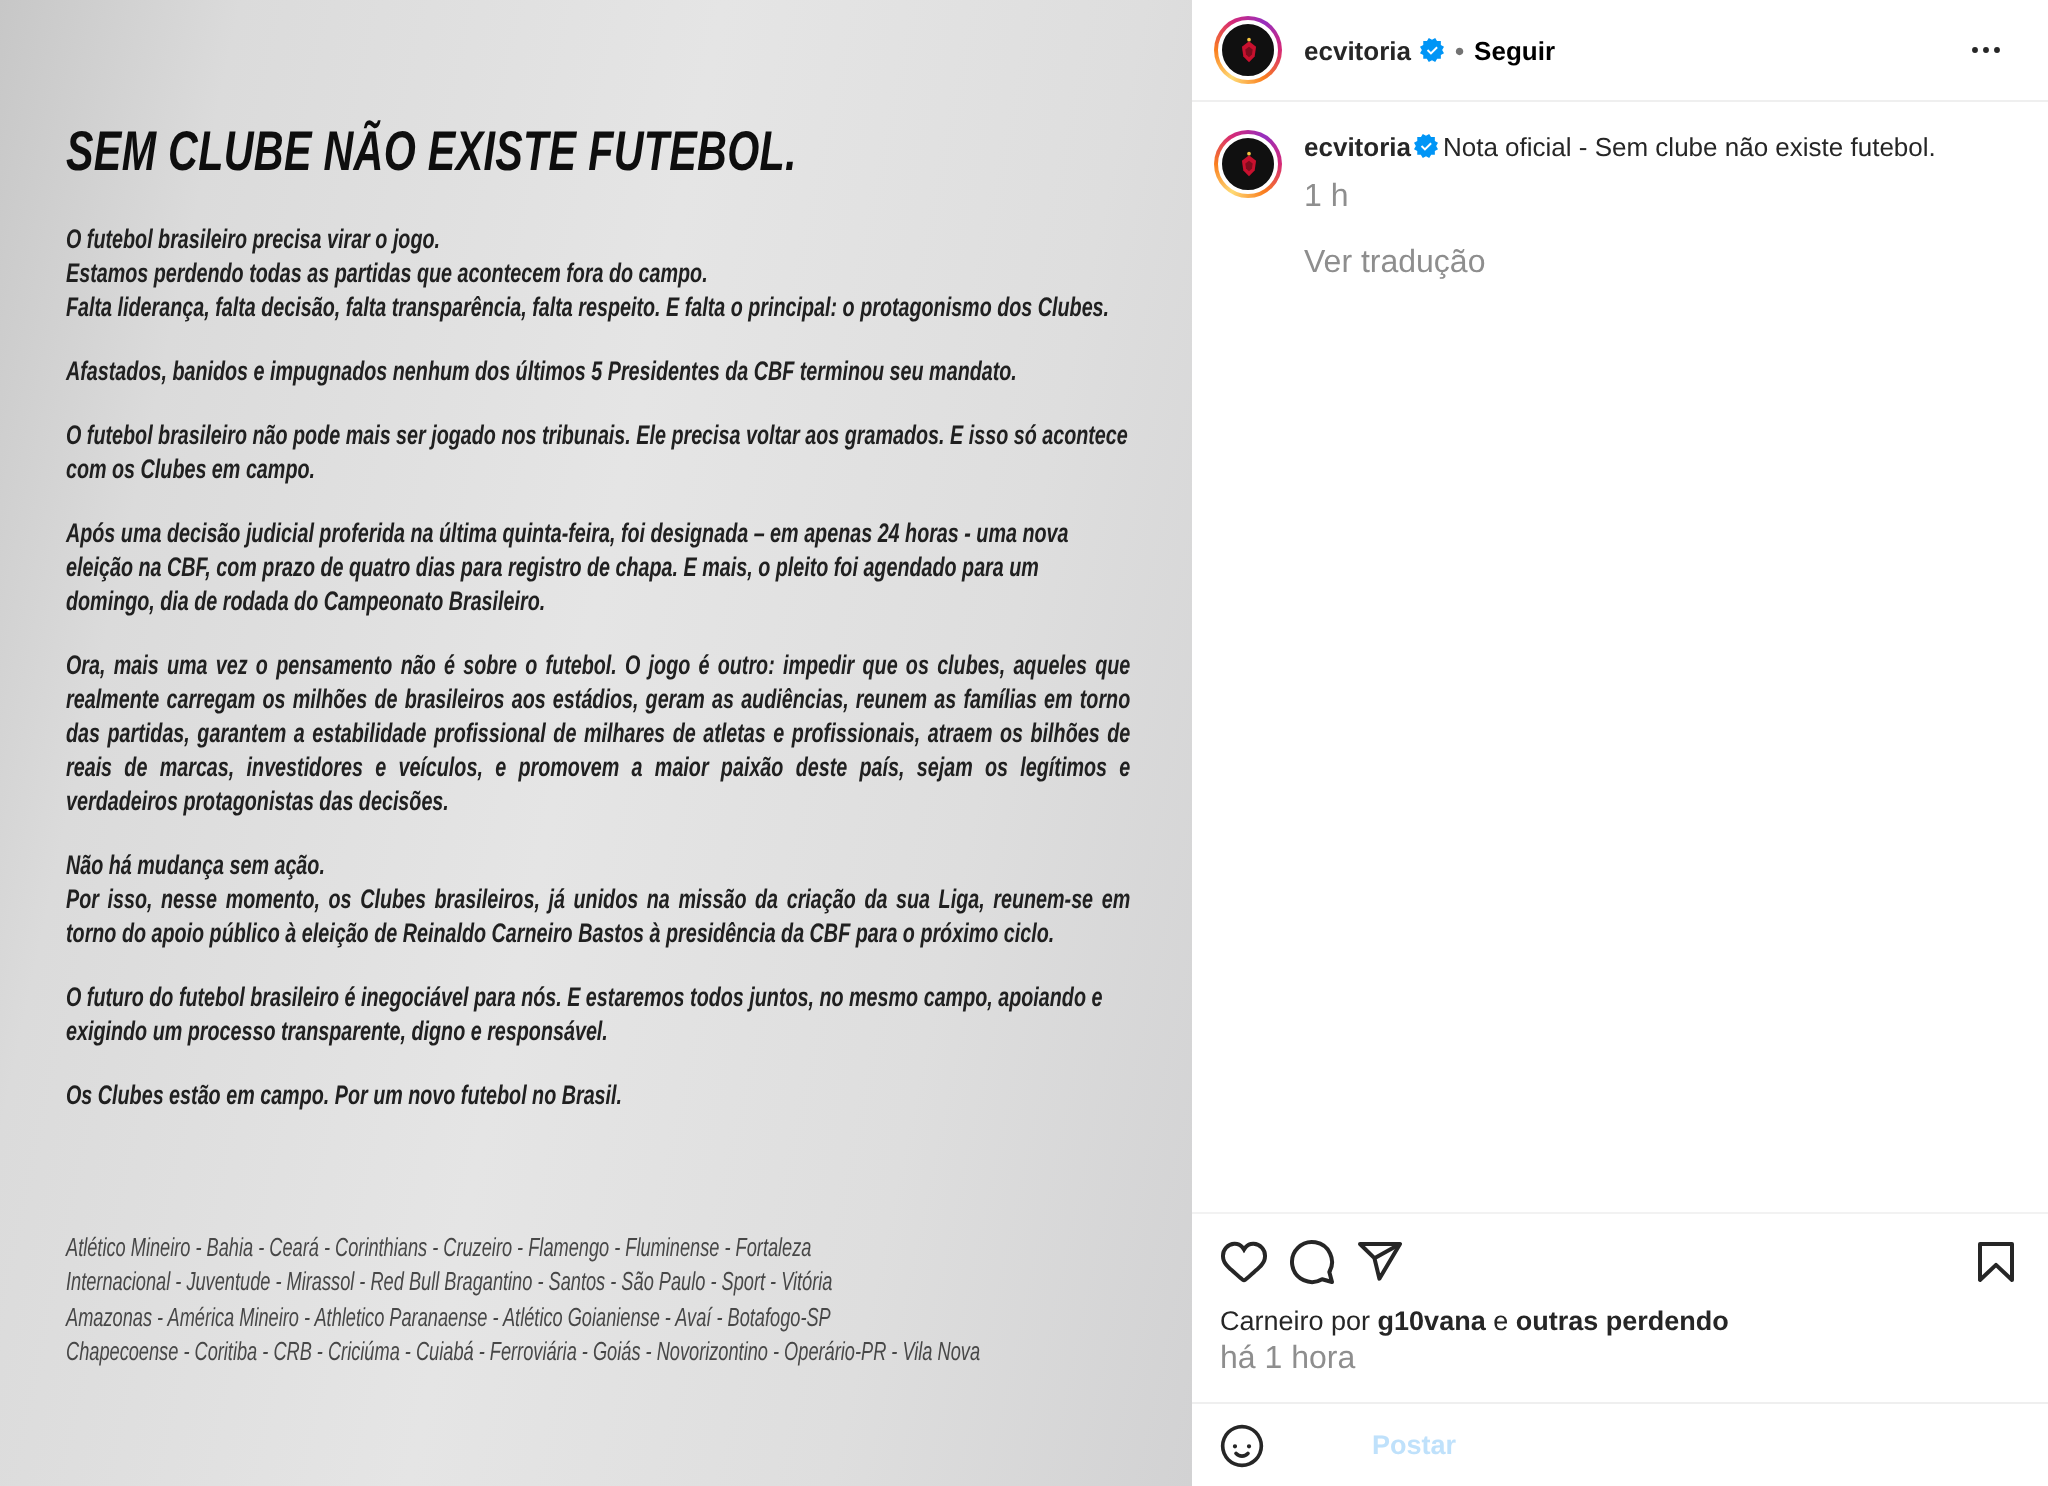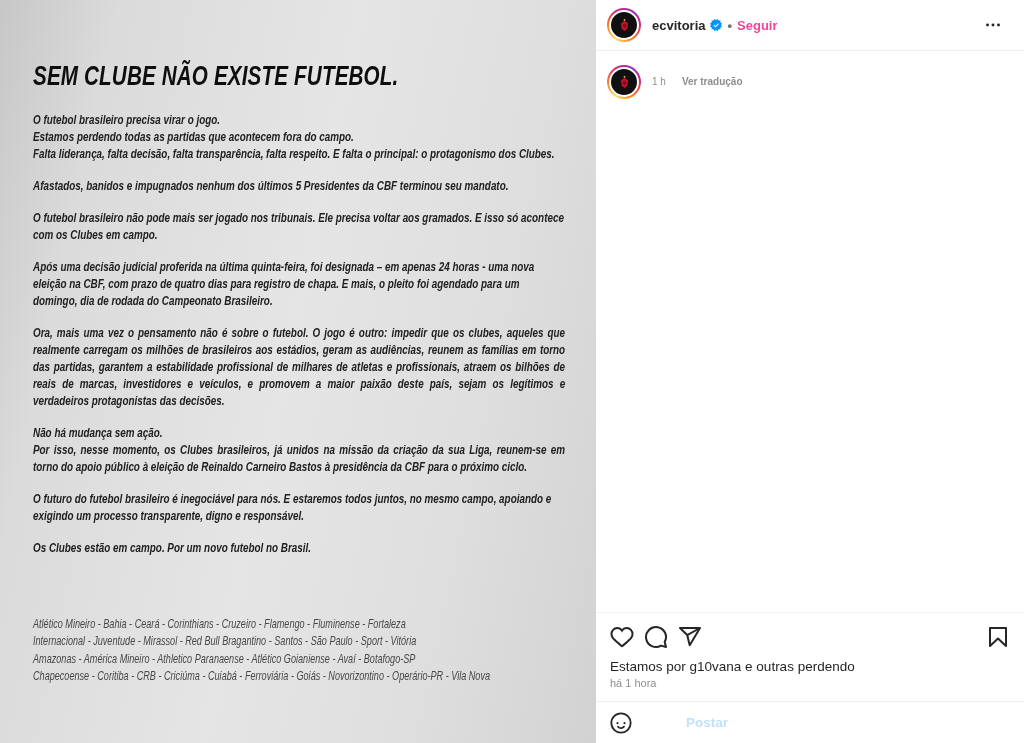--- a/index.html
+++ b/index.html
@@ -20,35 +20,35 @@
   .clubs p { margin:0; font-size:13px; line-height:17.4px; font-weight:400; color:#474747; white-space:nowrap; }
   
   .panel { position:absolute; left:596px; top:0; width:428px; height:743px; background:#fff; display:flex; flex-direction:column; box-sizing:border-box; }
   .panel-header { flex:0 0 auto; height:51px; display:flex; align-items:center; padding:0 16px 0 11px; border-bottom:1px solid #efefef; box-sizing:border-box; }
   .avatar { flex:0 0 auto; width:34px; height:34px; border-radius:50%; padding:2px; box-sizing:border-box; cursor:pointer;
     background:conic-gradient(from 210deg,#feda75,#fa7e1e,#d62976,#962fbf,#d62976,#fa7e1e,#feda75); }
   .avatar-core { width:100%; height:100%; border-radius:50%; background:#101010; border:2px solid #fff; box-sizing:border-box; display:flex; align-items:center; justify-content:center; }
   .user-line { margin-left:11px; display:flex; align-items:center; gap:5px; font-size:13px; }
   .username { font-weight:700; color:#262626; cursor:pointer; }
   .sep-dot { color:#737373; font-weight:700; }
-  .follow { color:#ec4899; font-weight:700; cursor:pointer; }
+  .follow { color:#000000; font-weight:700; cursor:pointer; }
   .more-btn { margin-left:auto; background:none; border:none; padding:4px; cursor:pointer; color:#262626; display:flex; }
   .caption-block { flex:0 0 auto; display:flex; padding:14px 16px 8px 11px; }
   .caption-body { margin-left:11px; font-size:13px; line-height:17px; color:#262626; }
   .caption-line .badge { vertical-align:-1px; margin:0 2px; }
   .caption-text { font-weight:400; }
-  .caption-meta { margin-top:8px; font-size:10px; color:#8e8e8e; display:flex; gap:16px; }
-  .translate { font-weight:700; cursor:pointer;text-align:right; }
+  .caption-meta { margin-top:8px; font-size:16px; color:#8e8e8e; display:flex; gap:16px;flex-direction:column; }
+  .translate { font-weight:400; cursor:pointer; }
   .spacer { flex:1 1 auto; }
   .actions { flex:0 0 auto; border-top:1px solid #f2f2f2; display:flex; align-items:center; gap:10px; padding:12px 14px 6px; color:#262626; }
   .icon-btn { background:none; border:none; padding:0; margin:0; color:#262626; cursor:pointer; display:flex; }
   .icon-btn.save { margin-left:auto; }
   .likes { flex:0 0 auto; padding:4px 14px 0; font-size:13.5px; color:#262626; }
-  .likes b { font-weight:400; }
-  .time-ago { flex:0 0 auto; padding:3px 14px 12px; font-size:11px; color:#8e8e8e; }
+  .likes b { font-weight:700; }
+  .time-ago { flex:0 0 auto; padding:3px 14px 12px; font-size:16px; color:#8e8e8e; }
   .comment-row { flex:0 0 auto; border-top:1px solid #efefef; height:41px; display:flex; align-items:center; padding:0 14px; gap:12px; }
   .emoji-btn { background:none; border:none; padding:0; color:#262626; cursor:pointer; display:flex; }
   .comment-input { flex:1; border:none; outline:none; font-size:13.5px; color:#262626; font-family:inherit; background:transparent; }
   .comment-input::placeholder { color:#9b9b9b; }
   .post-btn { background:none; border:none; padding:0; font-size:13.5px; font-weight:700; color:#bfe1fb; cursor:default; font-family:inherit;margin-left:42px; }
 </style>
 </head>
 <body>
 
 <div class="stage">
@@ -111,20 +111,25 @@
       <div class="avatar">
         <div class="avatar-core">
           <svg width="17" height="17" viewBox="0 0 24 24" aria-hidden="true">
             <circle cx="12" cy="4" r="1.3" fill="#f5c542"></circle>
             <path d="M12 5.2l5 3.8-1 6.8-4 4.2-4-4.2-1-6.8z" fill="#c8102e"></path>
             <path d="M12 9l2.6 2-.5 3.4L12 16.4l-2.1-2-.5-3.4z" fill="#7e0c1d"></path>
           </svg>
         </div>
       </div>
       <div class="caption-body">
+        <div class="caption-line">
+          <span class="username">ecvitoria</span><svg class="badge" width="12" height="12" viewBox="0 0 40 40">
+              <path fill="#0095f6" d="M19.998 3.094 14.638 0l-2.972 5.15H5.432v6.354L0 14.64 3.094 20 0 25.359l5.432 3.137v5.905h5.975L14.638 40l5.36-3.094L25.358 40l3.232-5.6h6.162v-6.01L40 25.359 36.905 20 40 14.64l-5.248-3.03V5.15h-6.419L25.358 0l-5.36 3.094Zm7.415 11.225 2.254 2.287-11.43 11.5-6.835-6.93 2.244-2.258 4.587 4.581 9.18-9.18Z"></path>
+            </svg><span class="caption-text">Nota oficial - Sem clube não existe futebol.</span>
+        </div>
         <div class="caption-meta">
           <span>1 h</span>
           <span class="translate">Ver tradução</span>
         </div>
       </div>
     </div>
 
     <div class="spacer"></div>
 
     <div class="actions">
@@ -145,21 +150,21 @@
           </svg>
       </button>
       <button class="icon-btn save" aria-label="save">
         <svg width="24" height="24" viewBox="0 0 24 24" fill="none" stroke="currentColor" stroke-width="2" stroke-linecap="round" stroke-linejoin="round">
             <polygon points="20 21 12 13.44 4 21 4 3 20 3 20 21"></polygon>
           </svg>
       </button>
     </div>
 
     <div class="likes">
-      <span>Estamos por </span><b>g10vana</b><span> e </span><b>outras perdendo</b>
+      <span>Carneiro por </span><b>g10vana</b><span> e </span><b>outras perdendo</b>
     </div>
     <div class="time-ago">há 1 hora</div>
 
     <div class="comment-row">
       <button class="emoji-btn" aria-label="emoji">
         <svg width="22" height="22" viewBox="0 0 24 24" fill="currentColor">
             <path d="M15.83 10.997a1.167 1.167 0 1 0 1.167 1.167 1.167 1.167 0 0 0-1.167-1.167Zm-6.5 1.167a1.167 1.167 0 1 0-1.166 1.167 1.167 1.167 0 0 0 1.166-1.167Zm5.163 3.24a3.406 3.406 0 0 1-4.982.007 1 1 0 1 0-1.557 1.256 5.397 5.397 0 0 0 8.09 0 1 1 0 0 0-1.55-1.263ZM12 .45a11.55 11.55 0 1 0 11.55 11.55A11.563 11.563 0 0 0 12 .45Zm0 21.1a9.55 9.55 0 1 1 9.55-9.55 9.561 9.561 0 0 1-9.55 9.55Z"></path>
           </svg>
       </button>
       <button class="post-btn">Postar</button>

